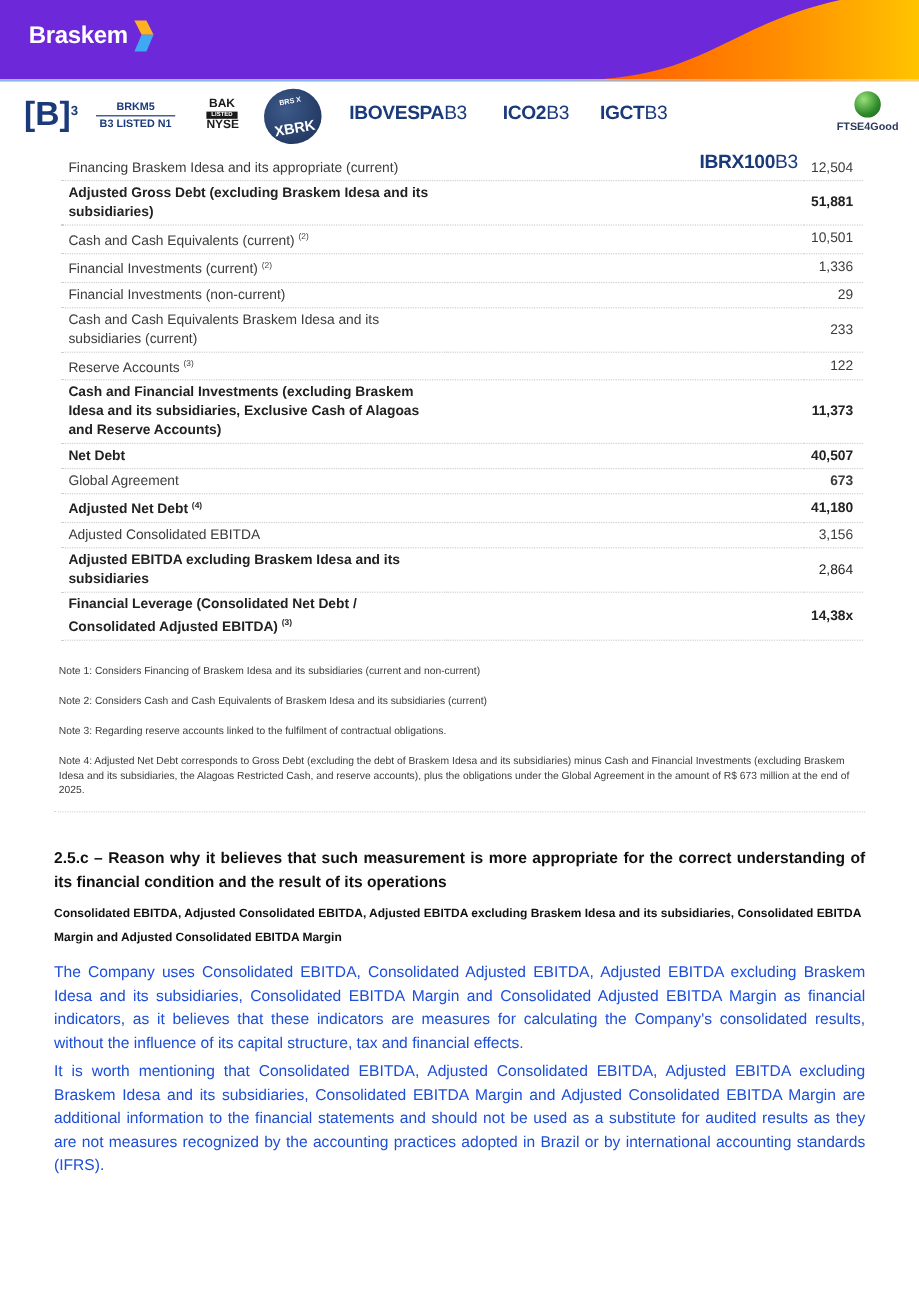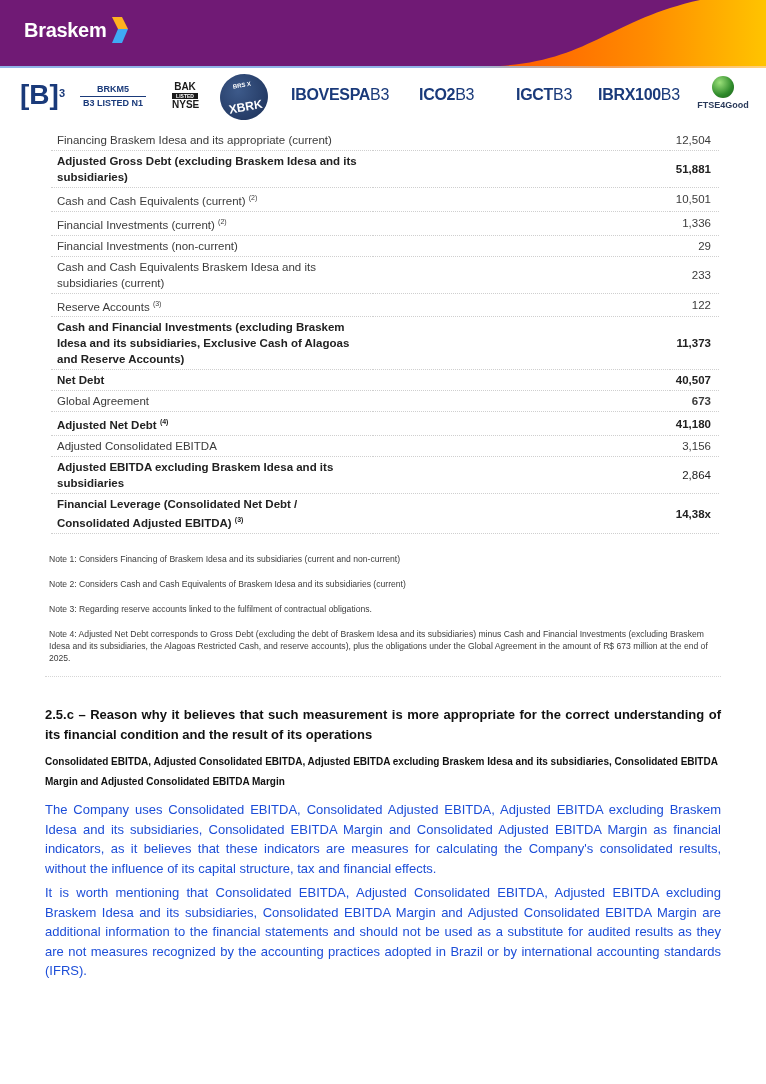--- a/index.html
+++ b/index.html
@@ -1,19 +1,19 @@
 <!DOCTYPE html>
 <html><head>
 <meta charset="utf-8">
 <style>
   html, body { margin: 0; padding: 0; background: #ffffff; }
   body { width: 766px; height: 1084px; position: relative; overflow: hidden; font-family: "Liberation Sans", sans-serif; color: #1f1f1f; }
 
   
-  .banner { position: absolute; left: 0; top: 0; width: 766px; height: 66px; background: #701a75; overflow: hidden; }
+  .banner { position: absolute; left: 0; top: 0; width: 766px; height: 66px; background: #6d28d9; overflow: hidden; }
   .banner-wave { position: absolute; left: 0; top: 0; width: 766px; height: 66px; }
   .brand { position: absolute; left: 24px; top: 15px; display: flex; align-items: center; }
   .brand-name { color: #ffffff; font-weight: bold; font-size: 20px; letter-spacing: -0.3px; }
   .brand-mark { margin-left: 4px; width: 20px; height: 30px; }
   .banner-line { position: absolute; left: 0; top: 66px; width: 766px; height: 2px; background: linear-gradient(90deg, #8fb4e8 0%, #8fb4e8 60%, #f5a05a 80%, #ffd27a 100%); }
 
   
   .logo-strip { position: absolute; left: 0; top: 70px; width: 696px; height: 52px; }
   .logo { position: absolute; }
   .b3 { left: 20px; top: 10px; color: #1a3a7a; font-weight: bold; font-size: 28px; line-height: 30px; }
@@ -23,22 +23,22 @@
   .brkm .bot { padding-top: 1px; }
   .bak { left: 172px; top: 12px; width: 26px; text-align: center; color: #1a1a1a; font-weight: bold; font-size: 10px; line-height: 10px; }
   .bak .listed { background: #1a1a1a; color: #fff; font-size: 5px; line-height: 6px; margin: 1px 0; }
   .xbrk { left: 220px; top: 4px; width: 48px; height: 46px; border-radius: 50%; background: radial-gradient(circle at 40% 35%, #3d5a8a, #1b2f57); color: #fff; font-weight: bold; font-size: 12px; text-align: center; transform: rotate(-10deg); }
   .xbrk .xt { position: absolute; left: 0; right: 0; top: 26px; }
   .xbrk .xs { position: absolute; left: 0; right: 0; top: 8px; font-size: 6px; }
   .idx { top: 16px; color: #1a3a7a; font-size: 16px; font-weight: bold; letter-spacing: -0.3px; }
   .idx .b3s { font-weight: normal; }
   .ibov { left: 291px; }
   .ico2 { left: 419px; }
-  .igct { left: 516px; }
-  .ibrx { left: 598px; }
+  .igct { left: 500px; }
+  .ibrx { left: 583px; margin-top: 41px; }
   .ftse { left: 694px; top: 6px; width: 58px; text-align: center; }
   .ftse .globe { width: 22px; height: 22px; margin: 0 auto; border-radius: 50%; background: radial-gradient(circle at 35% 30%, #9be07a, #2e8a2a 60%, #1f5f1c); }
   .ftse .ftxt { font-size: 9px; color: #2a3a5a; font-weight: bold; margin-top: 2px; }
 
   
   .fin-table { position: absolute; left: 51px; top: 130px; width: 668px; border-collapse: collapse; font-size: 11.5px; color: #3b3b3b; }
   .fin-table td { border-bottom: 1px dotted #cfcfcf; padding: 2px 6px; vertical-align: middle; line-height: 16px; }
   .fin-table td.lbl { width: 330px; padding-left: 6px; }
   .fin-table td.val { text-align: right; padding-right: 8px; }
   .fin-table tr.bold td { font-weight: bold; color: #222; }

